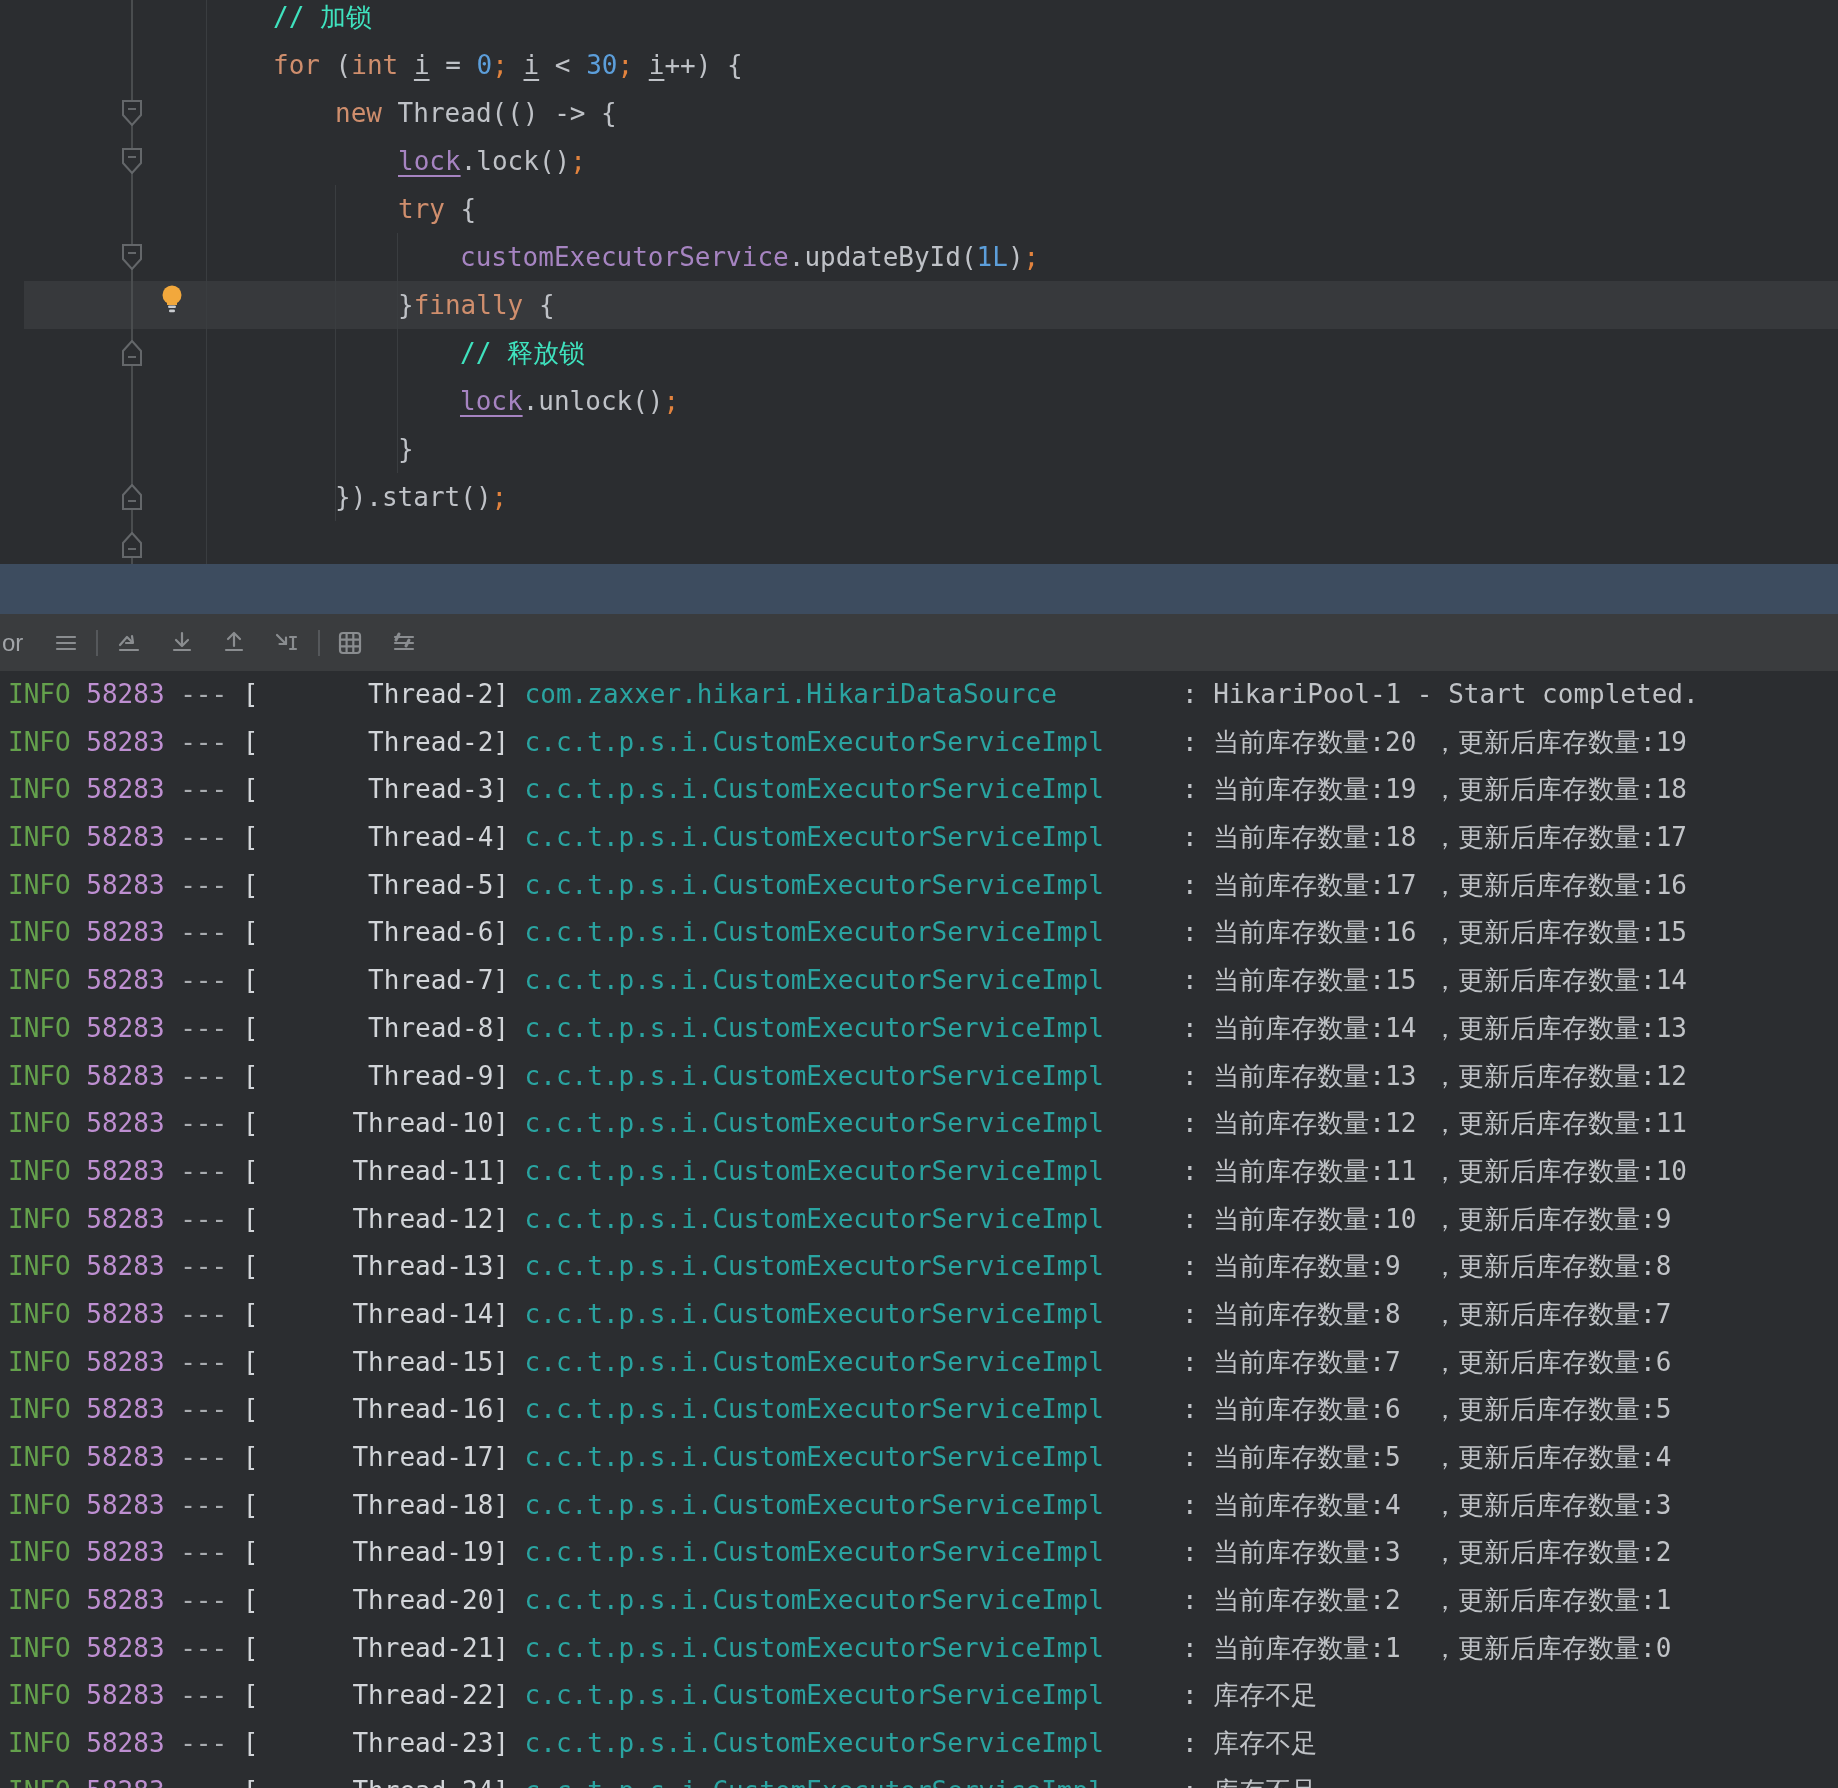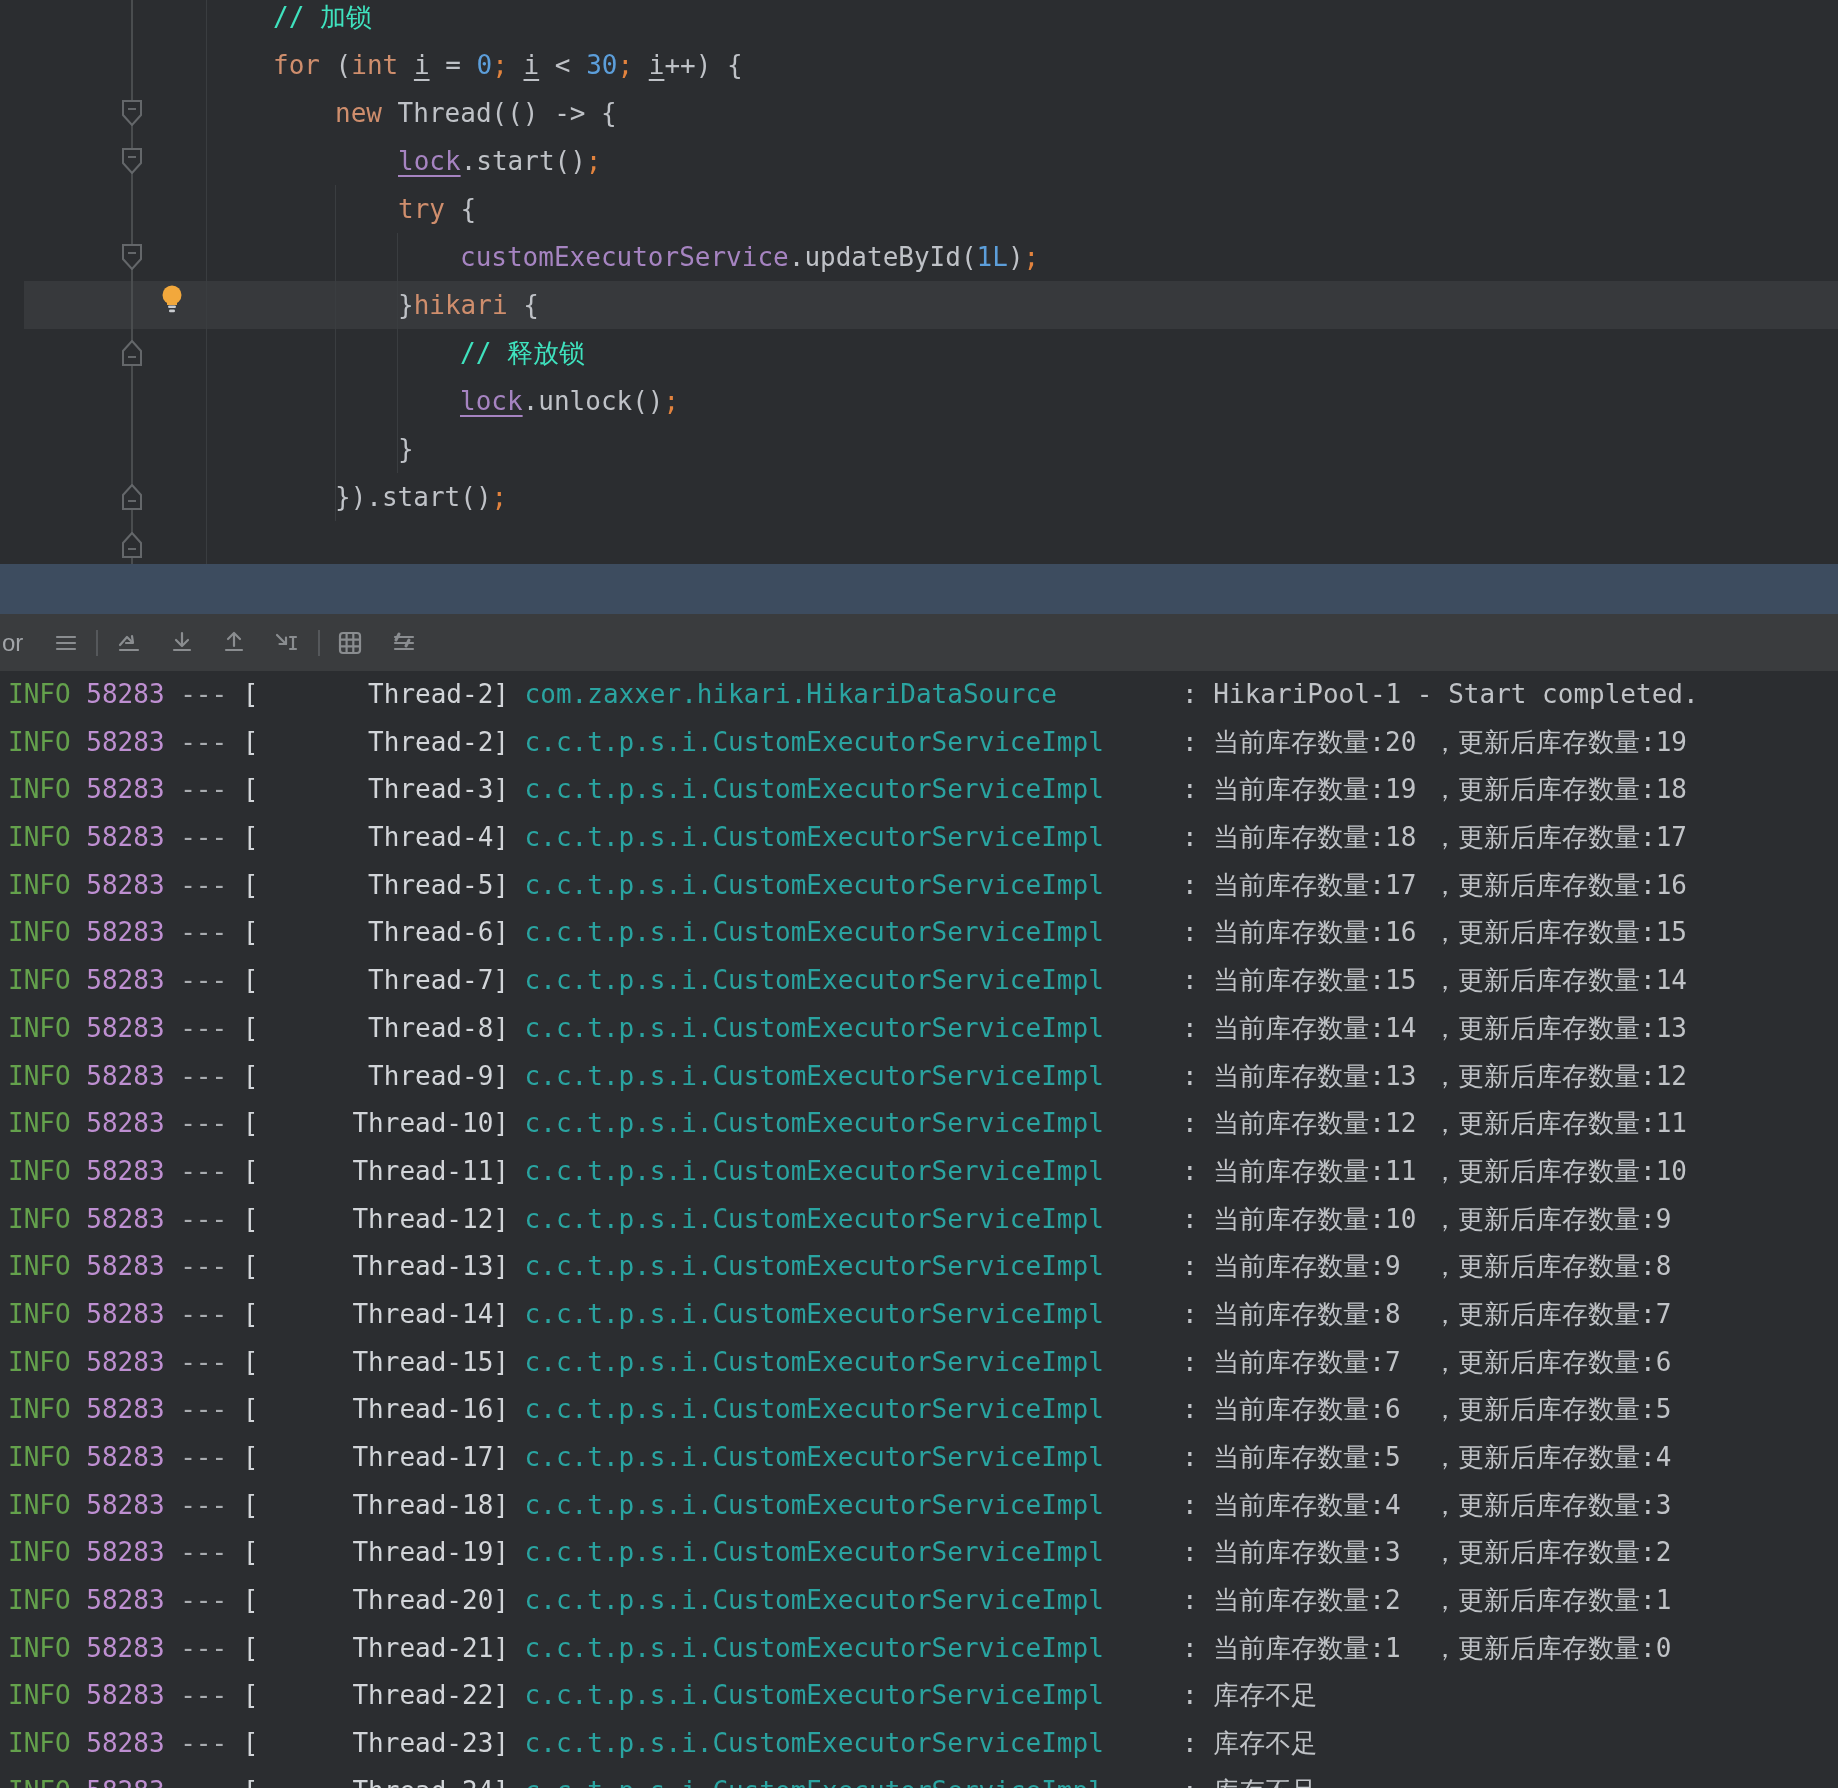--- a/index.html
+++ b/index.html
@@ -41,24 +41,24 @@
   <div id="editor">
     <div id="caret-band"></div>
     <div class="indent-guide" style="left:311px;top:185px;height:336px;"></div>
     <div class="indent-guide" style="left:373px;top:233px;height:240px;"></div>
     <div class="vline" id="fold-line"></div>
     <div class="vline" id="gutter-guide"></div>
     <div id="code-layer">
         <div class="code-line" style="padding-left: 249px;"><span class="c-com">// 加锁</span></div>
         <div class="code-line" style="padding-left: 249px;"><span class="c-kw">for</span><span class="c-txt"> (</span><span class="c-kw">int</span><span class="c-txt"> </span><span class="c-txt u">i</span><span class="c-txt"> = </span><span class="c-num">0</span><span class="c-sem">;</span><span class="c-txt"> </span><span class="c-txt u">i</span><span class="c-txt"> &lt; </span><span class="c-num">30</span><span class="c-sem">;</span><span class="c-txt"> </span><span class="c-txt u">i</span><span class="c-txt">++) {</span></div>
         <div class="code-line" style="padding-left: 311px;"><span class="c-kw">new</span><span class="c-txt"> Thread(() -&gt; {</span></div>
-        <div class="code-line" style="padding-left: 374px;"><span class="c-field u">lock</span><span class="c-txt">.start()</span><span class="c-sem">;</span></div>
+        <div class="code-line" style="padding-left: 374px;"><span class="c-field u">lock</span><span class="c-txt">.lock()</span><span class="c-sem">;</span></div>
         <div class="code-line" style="padding-left: 374px;"><span class="c-kw">try</span><span class="c-txt"> {</span></div>
         <div class="code-line" style="padding-left: 436px;"><span class="c-field">customExecutorService</span><span class="c-txt">.updateById(</span><span class="c-num">1L</span><span class="c-txt">)</span><span class="c-sem">;</span></div>
-        <div class="code-line" style="padding-left: 374px;"><span class="c-txt">}</span><span class="c-kw">hikari</span><span class="c-txt"> {</span></div>
+        <div class="code-line" style="padding-left: 374px;"><span class="c-txt">}</span><span class="c-kw">finally</span><span class="c-txt"> {</span></div>
         <div class="code-line" style="padding-left: 436px;"><span class="c-com">// 释放锁</span></div>
         <div class="code-line" style="padding-left: 436px;"><span class="c-field u">lock</span><span class="c-txt">.unlock()</span><span class="c-sem">;</span></div>
         <div class="code-line" style="padding-left: 374px;"><span class="c-txt">}</span></div>
         <div class="code-line" style="padding-left: 311px;"><span class="c-txt">}).start()</span><span class="c-sem">;</span></div>
       </div>
     <div id="gutter-markers">
         <div class="fold-marker" style="top: 100px;"><svg width="22" height="26" viewBox="0 0 22 26" fill="#2B2D30" stroke="#64676A" stroke-width="2">
             <path d="M2 1 H20 V15 L11 25 L2 15 Z"></path>
             <line x1="7" y1="9" x2="15" y2="9"></line>
           </svg></div>

